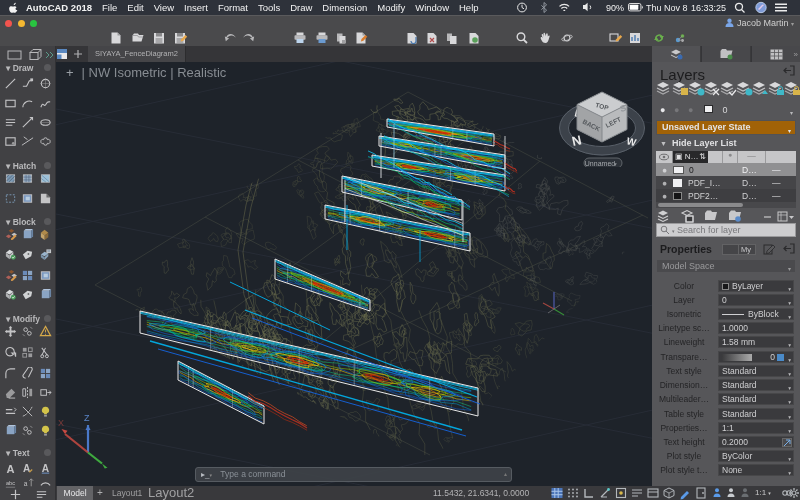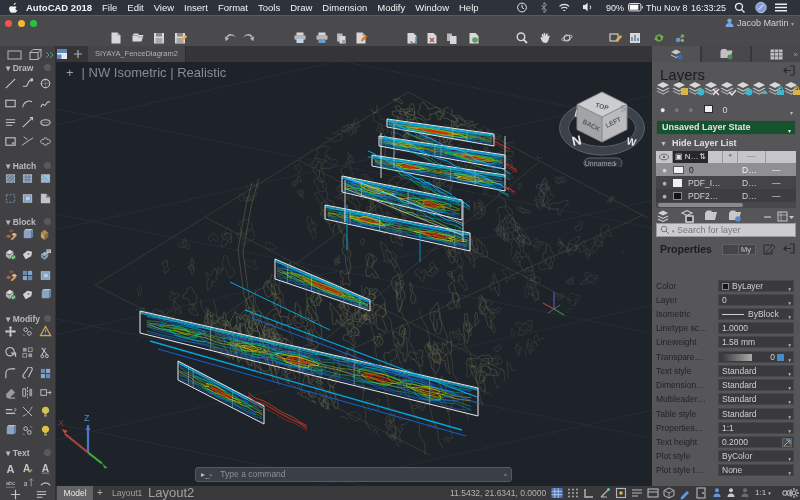--- a/index.html
+++ b/index.html
@@ -20,21 +20,21 @@
 #statusbar{left:56px;top:486px;width:744px;height:14px;background:#39393c}
 .sechdr{position:relative;color:#b9b9bb;font-size:8.5px;padding:2px 4px 1px 6px;font-weight:bold}
 .sechdr:after{content:"";position:absolute;right:5px;top:3px;width:7px;height:7px;border-radius:50%;background:#59595c}
 .palrow{display:flex;justify-content:space-around;align-items:center;height:21px;padding:0 2px}
 .tabname{position:absolute;left:88px;top:0;height:16px;line-height:16px;background:#454548;
  color:#b2b2b4;font-size:7.5px;padding:0 7px;border-right:1px solid #2c2c2e}
 .ptab{position:absolute;top:0;height:16px;width:49px;background:#48484b;border-right:1px solid #3a3a3c;
  display:flex;align-items:center;justify-content:center}
 .field{position:absolute;background:#3a3a3d;border:1px solid #474749;color:#d0d0d2;
  font-size:8.5px;line-height:10px;padding:0 3px;height:12px;white-space:nowrap;overflow:hidden}
-.plabel{position:absolute;color:#242426;font-size:8.5px;text-align:left;width:56px;white-space:nowrap;overflow:hidden}
+.plabel{position:absolute;color:#242426;font-size:8.5px;text-align:center;width:56px;white-space:nowrap;overflow:hidden}
 </style></head>
 <body>
 <div id="app">
 <div id="menubar" class="abs">
       <svg width="11" height="12" viewBox="0 0 11 12" style="margin:0 4px 0 9px">
         <path fill="#f2f2f2" d="M7.6 1.1c-.1.7-.4 1.2-.9 1.6-.5.4-1 .6-1.5.6 0-.6.2-1.2.7-1.7C6.3 1.1 6.9.8 7.6.8zM9.3 9c-.3.7-.5 1-.9 1.6-.6.8-1.3 1.4-2 1.4-.6 0-1-.4-1.7-.4-.7 0-1.1.4-1.7.4C2.3 12 1.7 11.4 1.1 10.6.2 9.2-.1 7.5.4 6.2.8 5.3 1.6 4.7 2.5 4.7c.8 0 1.3.4 1.9.4.6 0 1-.4 1.9-.4.8 0 1.6.4 2.1 1.2-1.8 1-1.5 3.3.9 3.1z" transform="scale(0.9)"></path>
       </svg>
       <span class="mi" style="font-weight:bold;margin-left:2px">AutoCAD 2018</span>
       <span class="mi">File</span>
       <span class="mi">Edit</span>
@@ -1638,21 +1638,21 @@
           <path d="M9.5 8V6.5a2 2 0 0 1 4 0V8" stroke="#d8b44a" fill="none"></path>
         </g>
       </svg>
 <div class="abs" style="left:4px;top:43px;width:140px;height:14px;font-size:9px;color:#d8d8da">
  <span style="color:#e8e8ea;margin-left:4px">●</span>
  <span style="color:#77777a;margin-left:6px">●</span>
  <span style="color:#77777a;margin-left:6px">●</span>
  <span style="display:inline-block;width:9px;height:8px;background:#f0f0f2;border:1px solid #2a2a2c;margin-left:8px"></span>
  <span style="margin-left:7px">0</span>
  <span style="position:absolute;right:3px;top:4px;font-size:6px;color:#b8b8ba">▾</span></div>
-<div class="abs" style="left:4px;top:58px;width:140px;height:15px;background:#14532d;border:1px solid #525255;color:#e4e4e6;font-size:9px;font-weight:bold;line-height:13px;padding-left:5px">Unsaved Layer State<span style="position:absolute;right:4px;top:4px;font-size:6px;font-weight:normal">▾</span></div>
+<div class="abs" style="left:4px;top:58px;width:140px;height:15px;background:#a16207;border:1px solid #525255;color:#e4e4e6;font-size:9px;font-weight:bold;line-height:13px;padding-left:5px">Unsaved Layer State<span style="position:absolute;right:4px;top:4px;font-size:6px;font-weight:normal">▾</span></div>
 <div class="abs" style="left:8px;top:76px;font-size:9px;color:#e0e0e2;font-weight:bold"><span style="font-size:7px;color:#c0c0c2">▼</span>&nbsp; Hide Layer List</div>
 <div class="abs" style="left:4px;top:89px;width:140px;height:57px;font-size:8.5px">
 <div style="position:relative;height:12px;background:#c6c6c8;display:flex">
  <div style="width:17px;border-right:1px solid #8a8a8c;position:relative"><svg width="10" height="8" viewBox="0 0 10 8" style="margin:2px 0 0 3px">
               <ellipse cx="5" cy="4" rx="4.5" ry="2.8" fill="none" stroke="#707072"></ellipse>
               <circle cx="5" cy="4" r="1.3" fill="#707072"></circle>
             </svg></div>
  <div style="width:35px;background:#28282a;color:#e0e0e2;padding:1px 2px;font-size:8px">▣ N… <span style="float:right">⇅</span></div>
  <div style="width:15px;border-right:1px solid #9a9a9c"></div>
  <div style="width:15px;border-right:1px solid #9a9a9c;text-align:center;color:#8a8a8c;font-size:7px">●</div>
@@ -1718,20 +1718,21 @@
         <span style="width:16px;border-right:1px solid #626264"></span>
         <span style="padding-left:2px">My</span>
       </div>
 <svg class="abs" style="right:24px;top:181px" width="13" height="12" viewBox="0 0 13 12">
         <rect x="1" y="2" width="8" height="9" fill="none" stroke="#2a2a2c"></rect>
         <path d="M4 8l6-6 2 2-6 6-2.5.5z" fill="#59595b" stroke="#2a2a2c" stroke-width="0.8"></path>
       </svg>
 <svg class="abs" style="right:5px;top:181px" width="12" height="11" viewBox="0 0 12 11">
         <path d="M7 1h4v9H7M8 5.5H1M3.5 3L1 5.5 3.5 8" fill="none" stroke="#2a2a2c" stroke-width="1.2"></path>
       </svg>
+<div class="abs" style="left:4px;top:197px;width:140px;height:14px;background:#4a4a4d;border:1px solid #565659;color:#9a9a9c;font-size:9px;line-height:12px;padding-left:5px">Model Space<span style="position:absolute;right:4px;top:3px;font-size:6px">▾</span></div>
 <div class="plabel" style="top:218.5px;left:4px">Color</div>
       <div class="field" style="left:66px;top:217.5px;width:76px"><span style="display:inline-block;width:7px;height:7px;background:#18181a;border:1px solid #888;vertical-align:-1px;margin-right:3px"></span>ByLayer<span style="position:absolute;right:2px;top:3px;font-size:5.5px;color:#b8b8ba">▾</span></div>
       <div class="plabel" style="top:232.73px;left:4px">Layer</div>
       <div class="field" style="left:66px;top:231.73px;width:76px">0<span style="position:absolute;right:2px;top:3px;font-size:5.5px;color:#b8b8ba">▾</span></div>
       <div class="plabel" style="top:246.96px;left:4px">Isometric</div>
       <div class="field" style="left:66px;top:245.96px;width:76px"><span style="display:inline-block;width:22px;height:1px;background:#d0d0d2;vertical-align:2px;margin-right:4px"></span>ByBlock<span style="position:absolute;right:2px;top:3px;font-size:5.5px;color:#b8b8ba">▾</span></div>
       <div class="plabel" style="top:261.19px;left:4px">Linetype sc…</div>
       <div class="field" style="left:66px;top:260.19px;width:76px">1.0000</div>
       <div class="plabel" style="top:275.42px;left:4px">Lineweight</div>
       <div class="field" style="left:66px;top:274.42px;width:76px">1.58 mm<span style="position:absolute;right:2px;top:3px;font-size:5.5px;color:#b8b8ba">▾</span></div>
@@ -1754,21 +1755,21 @@
       <div class="plabel" style="top:389.26px;left:4px">Plot style</div>
       <div class="field" style="left:66px;top:388.26px;width:76px">ByColor<span style="position:absolute;right:2px;top:3px;font-size:5.5px;color:#b8b8ba">▾</span></div>
       <div class="plabel" style="top:403.49px;left:4px">Plot style t…</div>
       <div class="field" style="left:66px;top:402.49px;width:76px">None<span style="position:absolute;right:2px;top:3px;font-size:5.5px;color:#b8b8ba">▾</span></div>
 </div>
 <div id="statusbar" class="abs">
 <div style="position:absolute;left:1px;top:0;width:36px;height:14px;background:#636366;color:#e8e8ea;font-size:8.5px;text-align:center;line-height:14px">Model</div>
 <div style="position:absolute;left:41px;top:0;color:#b0b0b2;font-size:10px;line-height:13px">+</div>
 <div style="position:absolute;left:56px;top:0;color:#a0a0a2;font-size:8.5px;line-height:14px">Layout1</div>
 <div style="position:absolute;left:92px;top:0;color:#a0a0a2;font-size:13px;line-height:14px">Layout2</div>
-<div style="position:absolute;left:394px;top:0;color:#b4b4b6;font-size:8.5px;line-height:14px">11.5432, 21.6341, 0.0000</div>
+<div style="position:absolute;left:377px;top:0;color:#b4b4b6;font-size:8.5px;line-height:14px">11.5432, 21.6341, 0.0000</div>
 <svg class="abs" style="left:0;top:0" width="744" height="14" viewBox="0 0 744 14">
         <g transform="translate(501,7)">
           <rect x="-5.5" y="-5" width="11" height="10" fill="#4a74b8"></rect>
           <path d="M-5.5-1.7h11M-5.5 1.7h11M-2.2-5v10M1.2-5v10" stroke="#a8c4e8" stroke-width="1"></path>
         </g>
         <g transform="translate(517,7)">
           <g fill="#b4b8bc">
             <circle cx="-4" cy="-3.5" r="0.9"></circle>
             <circle cx="0" cy="-3.5" r="0.9"></circle>
             <circle cx="4" cy="-3.5" r="0.9"></circle>

